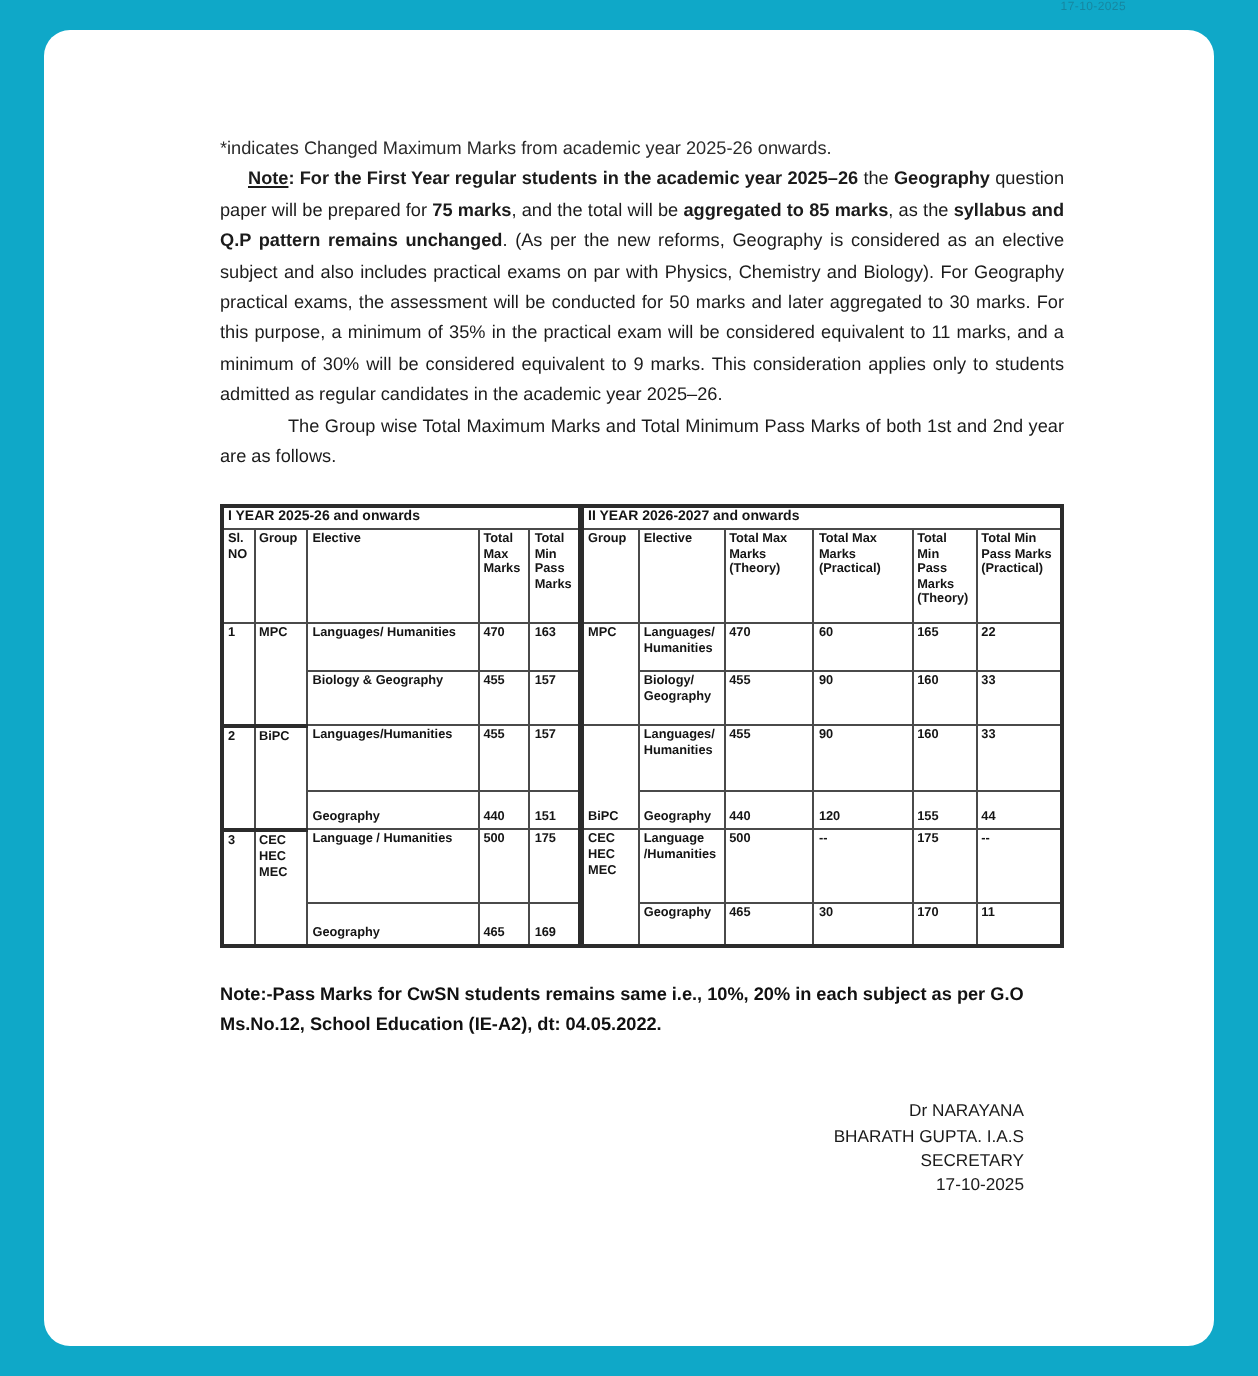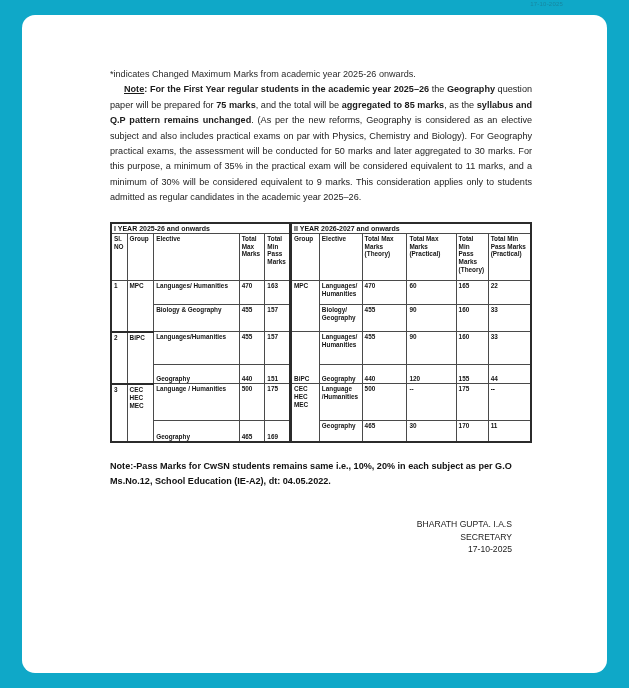--- a/index.html
+++ b/index.html
@@ -146,20 +146,21 @@
 
   <div id="scan-artifact">17-10-2025</div>
 
   <div id="paper">
     <div id="page-body">
 
       <p class="asterisk-line">*indicates Changed Maximum Marks from academic year 2025-26 onwards.</p>
 
       <p class="para"><span class="b u">Note</span><span class="b">: </span><span class="b">For the First Year regular students in the academic year 2025–26</span><span> the </span><span class="b">Geography</span><span> question paper will be prepared for </span><span class="b">75 marks</span><span>, and the total will be </span><span class="b">aggregated to 85 marks</span><span>, as the </span><span class="b">syllabus and Q.P pattern remains unchanged</span><span>. (As per the new reforms, Geography is considered as an elective subject and also includes practical exams on par with Physics, Chemistry and Biology).  For Geography practical exams, the assessment will be conducted for 50 marks and later aggregated to 30 marks. For this purpose, a minimum of 35% in the practical exam will be considered equivalent to 11 marks, and a minimum of 30% will be considered equivalent to 9 marks. This consideration applies only to students admitted as regular candidates in the academic year 2025–26.</span></p>
 
+      <p class="para indent">The Group wise Total Maximum Marks and Total Minimum Pass Marks of both 1st and 2nd year are as follows.</p>
 
       <div id="marks-table-wrap">
         <table class="marks">
           <colgroup>
             <col style="width:15px">
             <col style="width:25px">
             <col style="width:80px">
             <col style="width:24px">
             <col style="width:24px">
             <col style="width:27px">
@@ -268,20 +269,21 @@
             <td class="num-cell thick-bottom" style="vertical-align:top">170</td>
             <td class="num-cell thick-bottom" style="vertical-align:top">11</td>
           </tr>
         </tbody>
           </table>
       </div>
 
       <p id="closing-note">Note:-Pass Marks for CwSN students remains same i.e., 10%, 20% in each subject as per G.O Ms.No.12, School Education (IE-A2), dt: 04.05.2022.</p>
 
       <div id="signature">
+        <div>Dr NARAYANA</div>
         <div>BHARATH GUPTA. I.A.S</div>
         <div>SECRETARY</div>
         <div>17-10-2025</div>
       </div>
 
     </div>
   </div>
 </div>
 
 </body></html>

